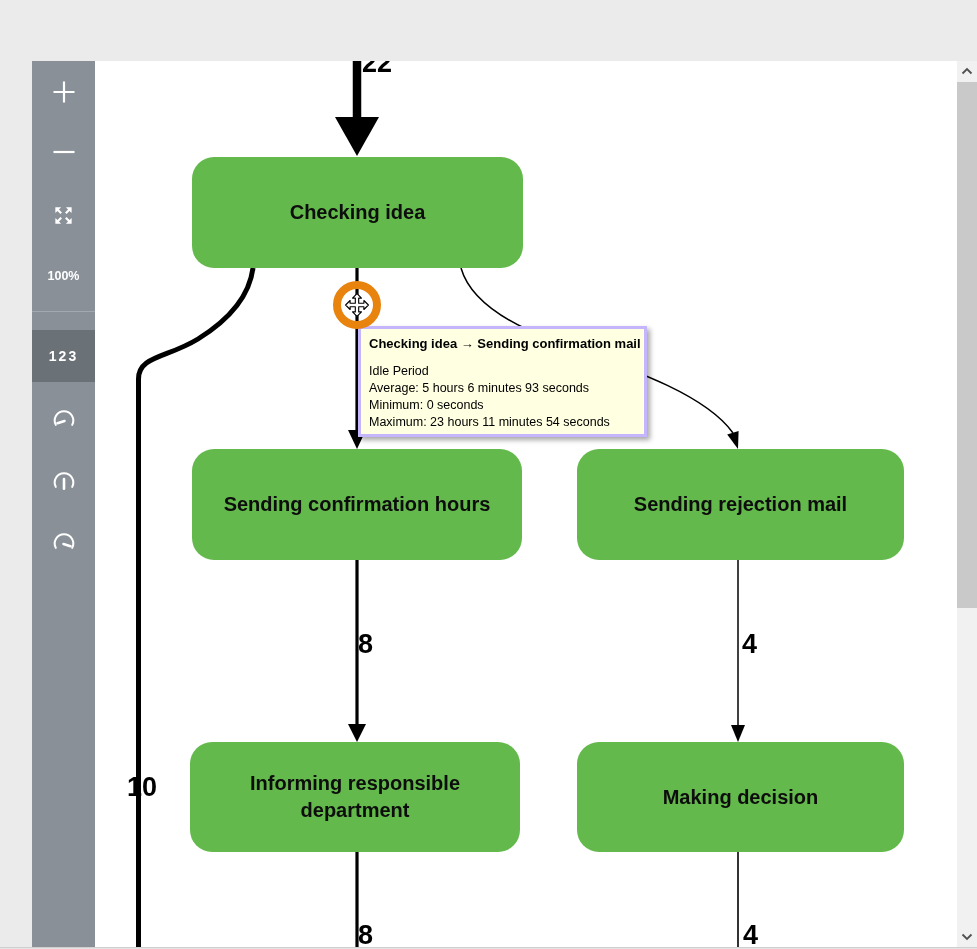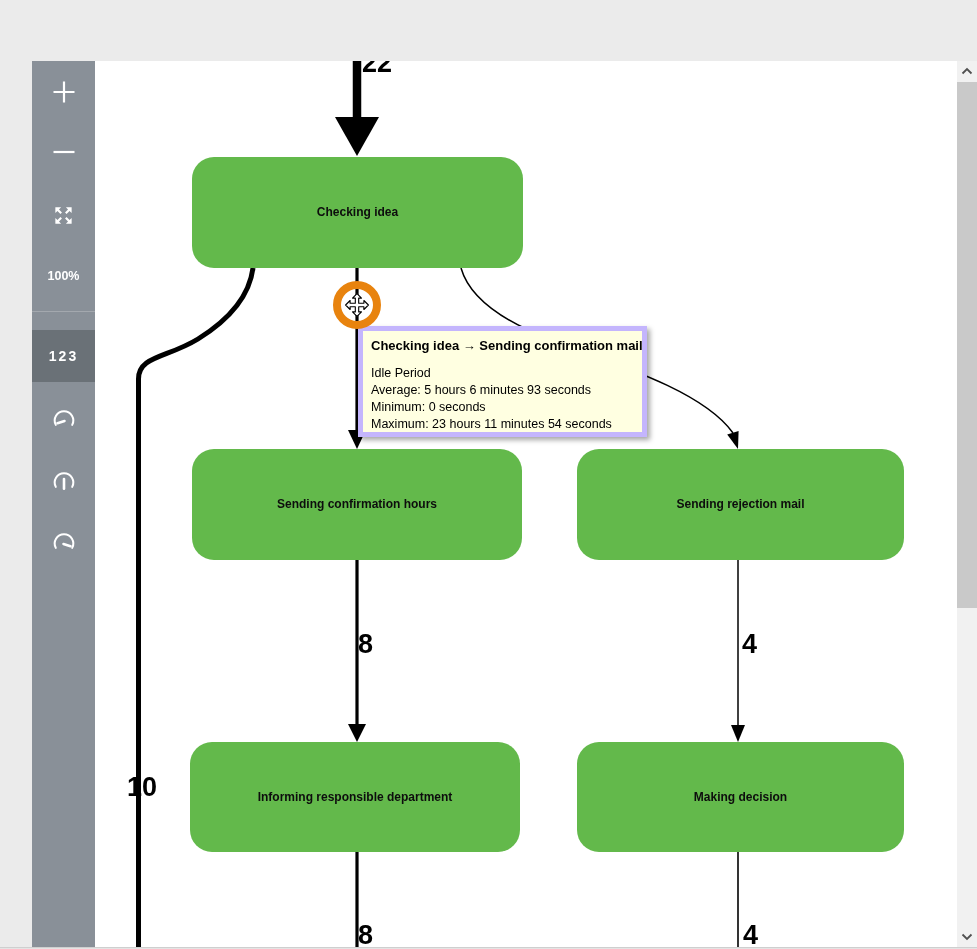--- a/index.html
+++ b/index.html
@@ -14,38 +14,38 @@
     color:#ffffff;font-size:12.5px;font-weight:bold;}
   .separator{position:absolute;left:0;top:250px;width:63px;height:1px;background:rgba(255,255,255,0.22);}
   .freq-btn{position:absolute;left:0;top:269px;width:63px;height:52px;background:#6a7177;display:flex;align-items:center;justify-content:center;cursor:pointer;}
   .freq-btn span{color:#ffffff;font-size:14px;font-weight:bold;letter-spacing:2px;}
 
   
   .canvas{position:absolute;left:95px;top:61px;width:862px;height:886px;background:#ffffff;overflow:hidden;}
   .edges{position:absolute;left:0;top:0;}
 
   .node{position:absolute;background:#63b94b;border-radius:22px;display:flex;align-items:center;justify-content:center;
-    text-align:center;color:#0d0d0d;font-size:12px;font-weight:bold;line-height:27px;cursor:pointer;}
+    text-align:center;color:#0d0d0d;font-size:20px;font-weight:bold;line-height:27px;cursor:pointer;}
   .n1{left:97px;top:96px;width:331px;height:111px;}
   .n2{left:97px;top:388px;width:330px;height:111px;}
   .n3{left:482px;top:388px;width:327px;height:111px;}
   .n4{left:95px;top:681px;width:330px;height:110px;padding:0 48px;box-sizing:border-box;}
   .n5{left:482px;top:681px;width:327px;height:110px;}
 
   .edge-label{position:absolute;color:#000;font-size:27px;font-weight:bold;line-height:27px;white-space:nowrap;}
   .el-22{left:267px;top:-11px;}
   .el-8a{left:263px;top:570px;}
   .el-4a{left:647px;top:570px;}
   .el-10{left:32px;top:713px;}
   .el-8b{left:263px;top:861px;}
   .el-4b{left:648px;top:861px;}
 
   
   .tooltip{position:absolute;left:263px;top:265px;width:289px;height:111px;box-sizing:border-box;
-    background:#ffffe1;border:5px solid #c4b5fd;box-shadow:3px 3px 5px rgba(0,0,0,0.35);
+    background:#ffffe1;border:3px solid #c4b5fd;box-shadow:3px 3px 5px rgba(0,0,0,0.35);
     padding:6px 8px 8px 8px;color:#000;}
   .tooltip-title{font-size:13px;font-weight:bold;line-height:17px;margin-bottom:11px;white-space:nowrap;}
   .tooltip-line{font-size:12.5px;line-height:17px;white-space:nowrap;}
 
   
   .cursor{position:absolute;left:236px;top:218px;width:52px;height:52px;pointer-events:none;}
 
   
   .vscroll{position:absolute;left:957px;top:61px;width:20px;height:886px;background:#f1f1f1;}
   .vs-btn{position:absolute;left:0;width:20px;height:20px;display:flex;align-items:center;justify-content:center;background:#f1f1f1;cursor:pointer;}

